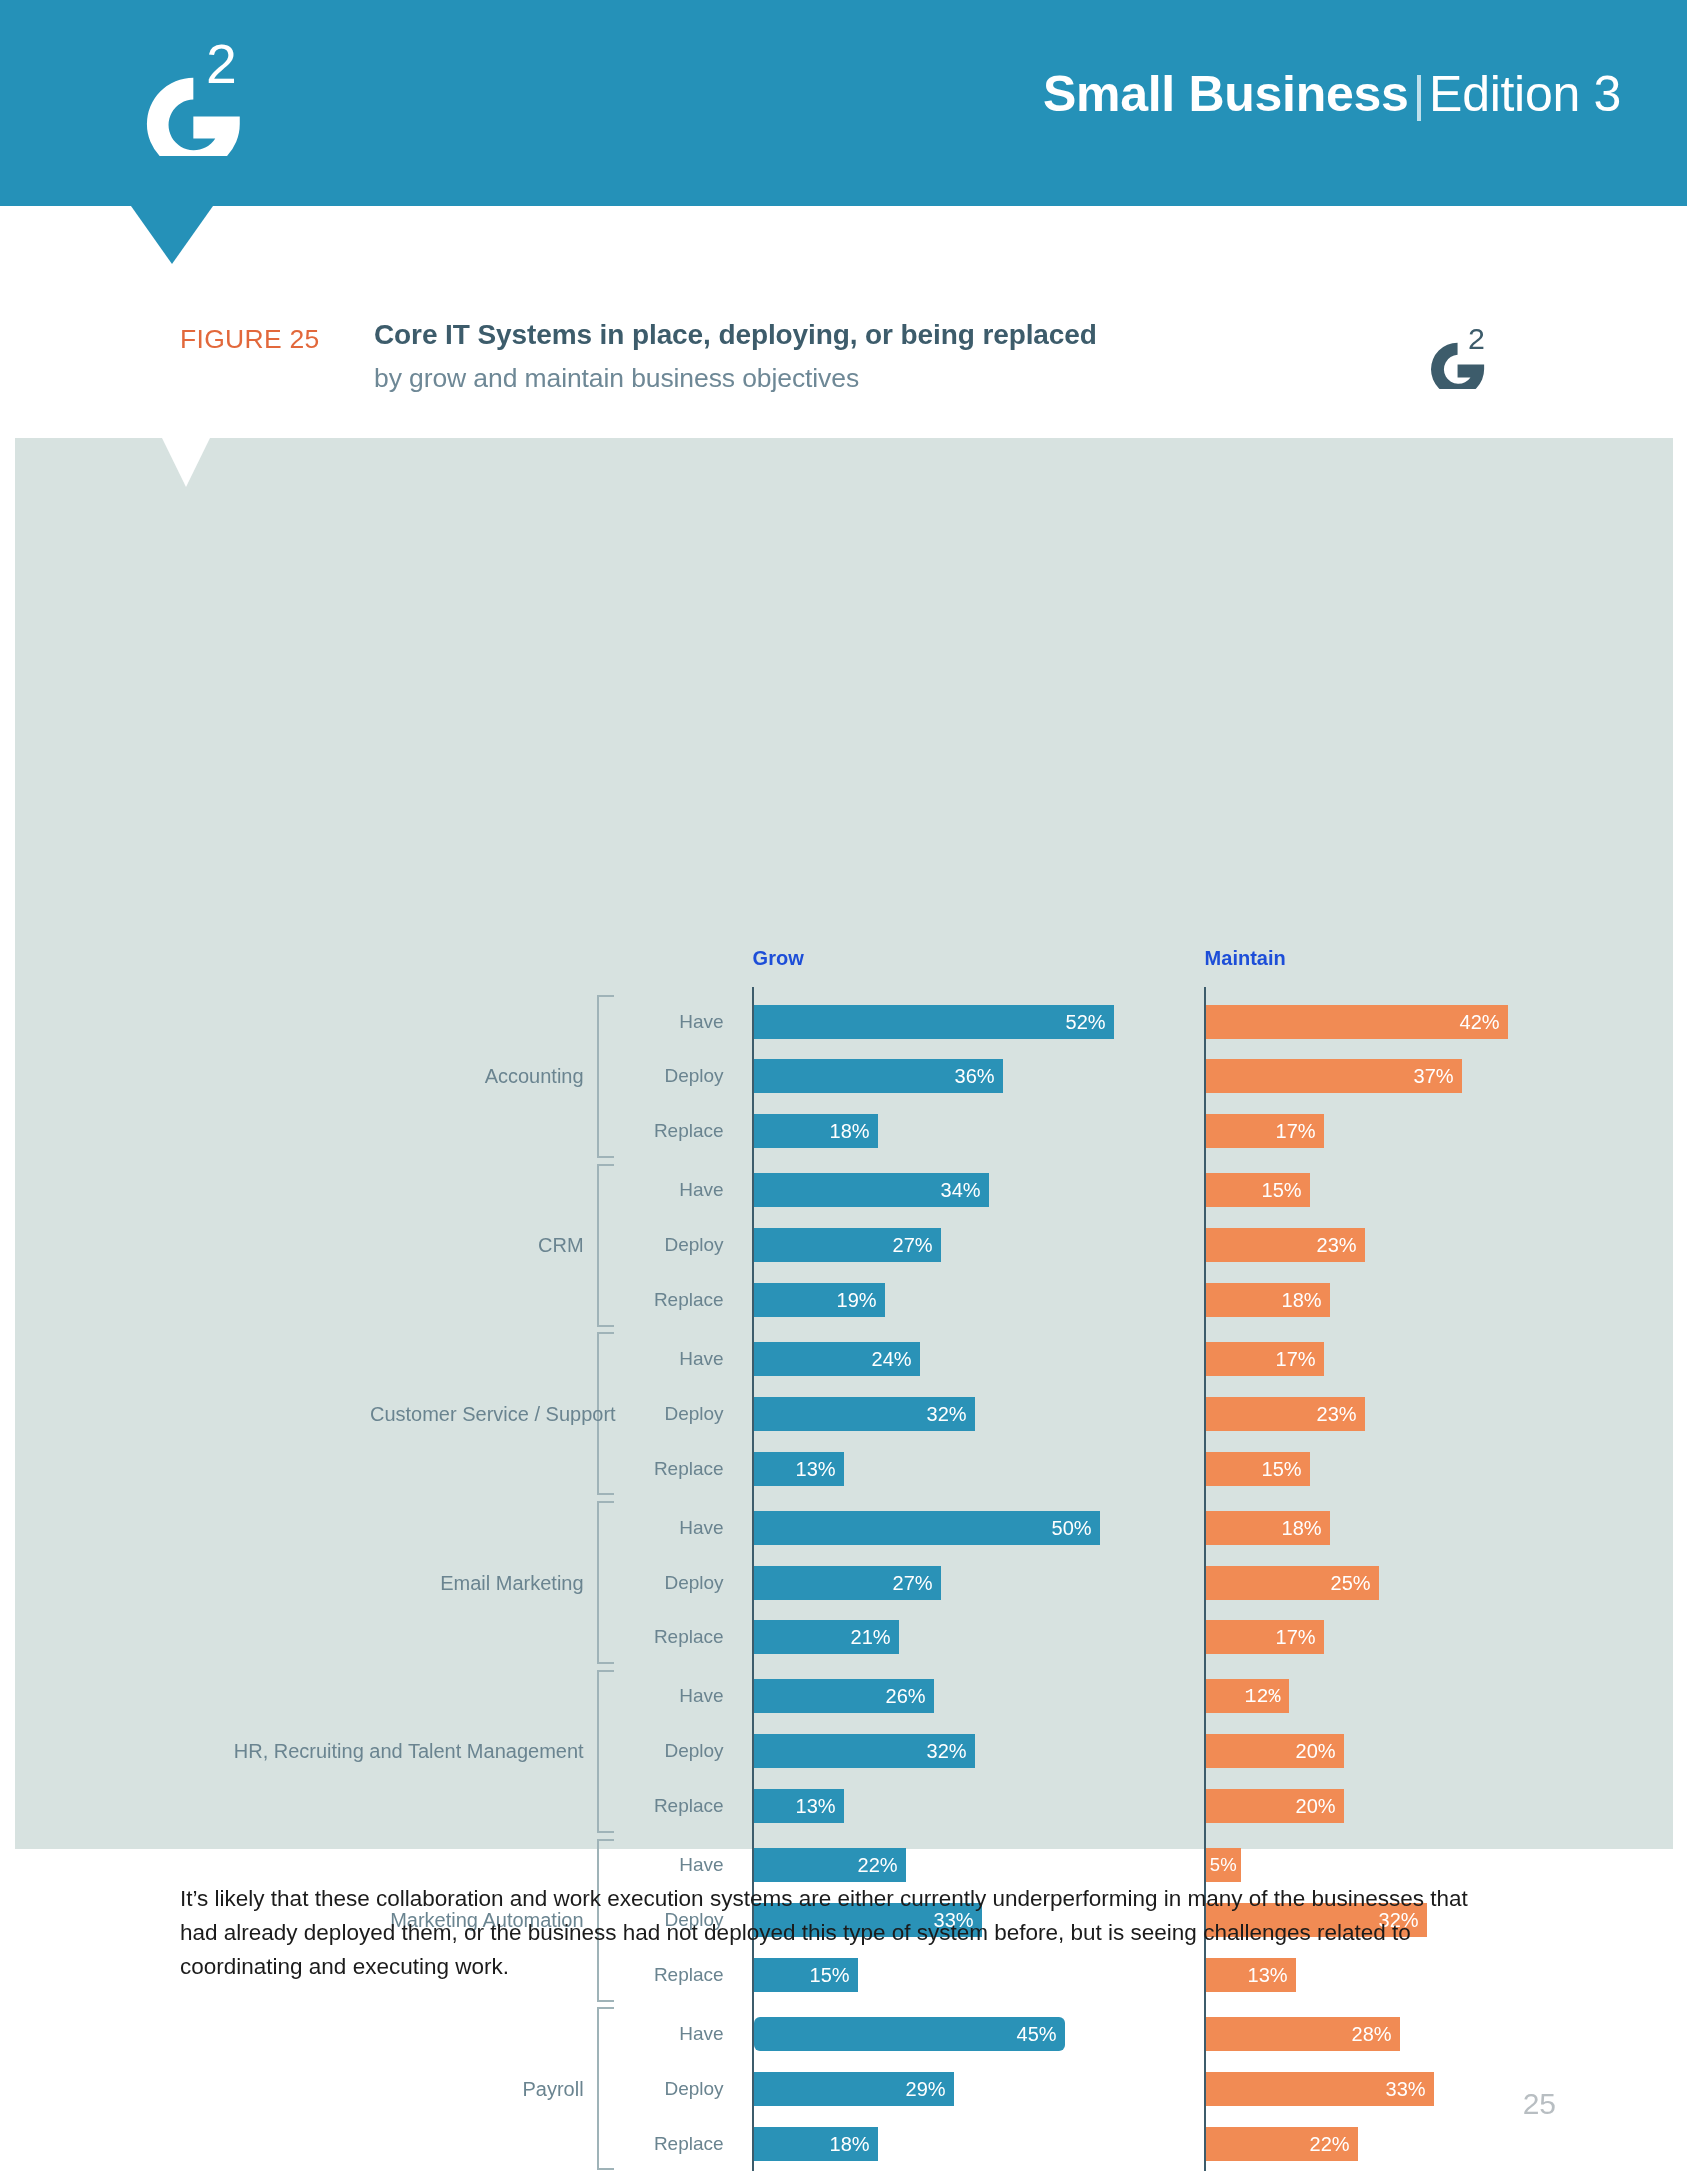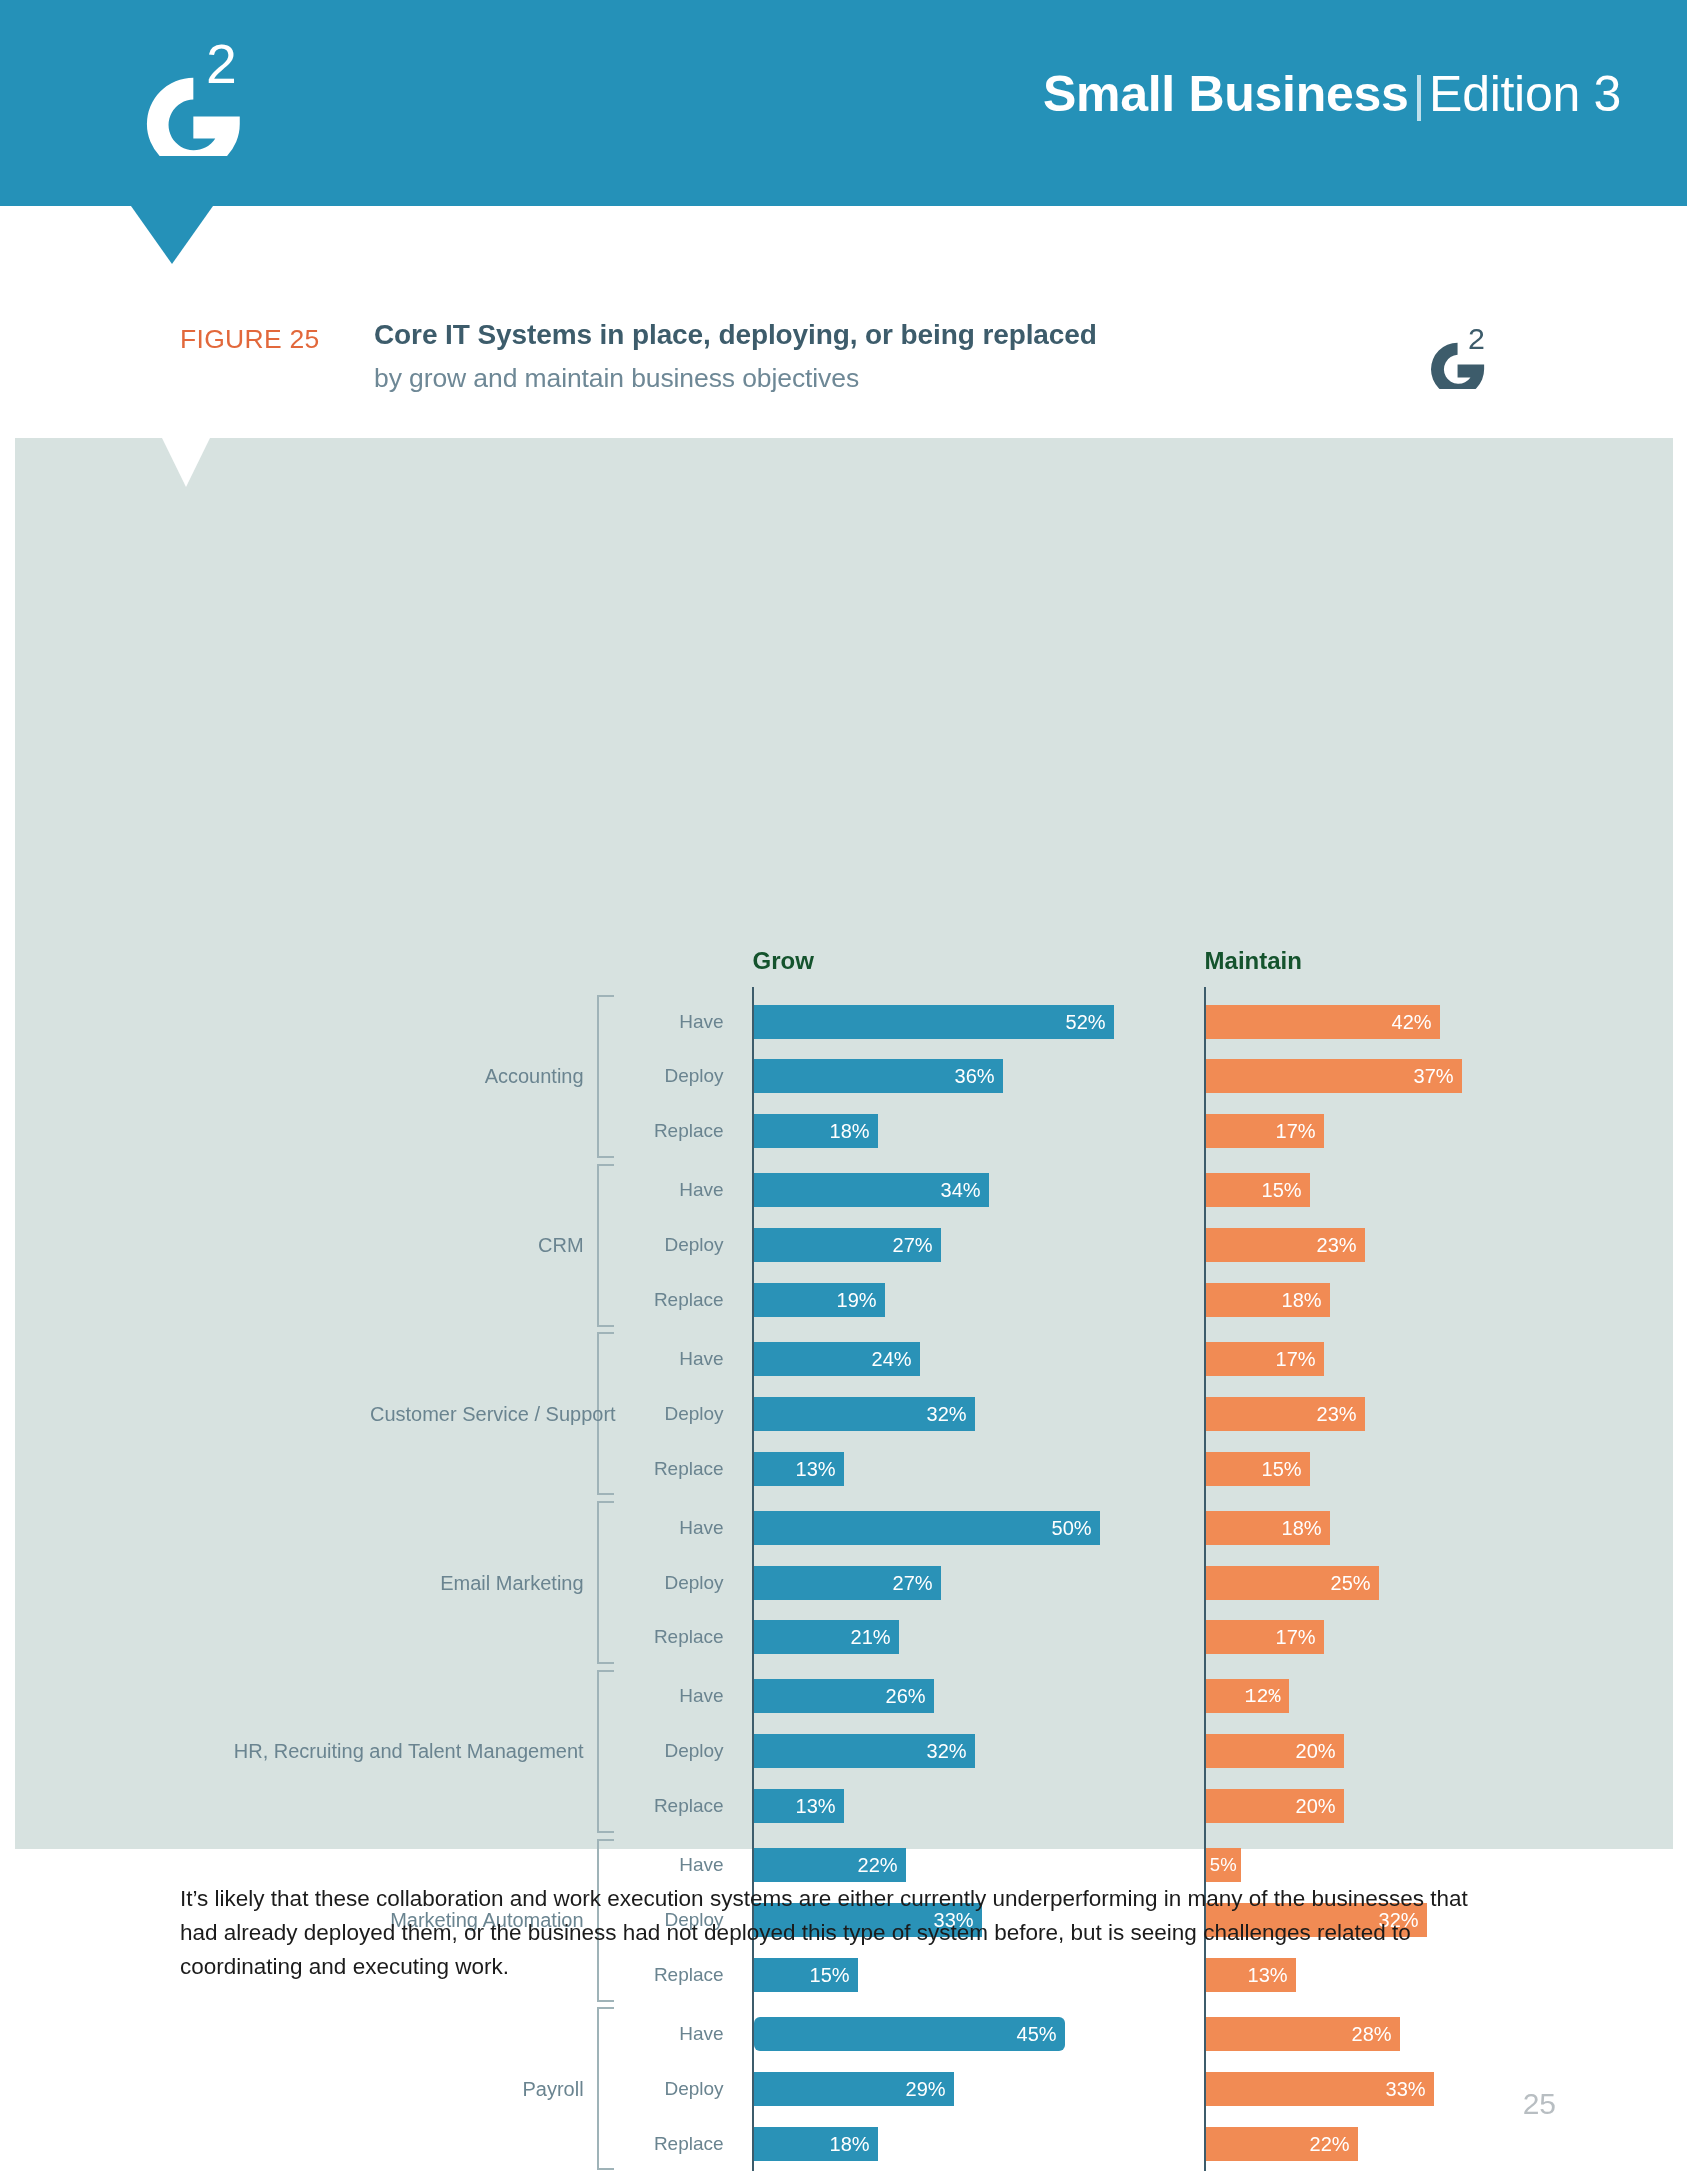--- a/index.html
+++ b/index.html
@@ -112,23 +112,23 @@
     top: 0;
     width: 0; height: 0;
     border-left: 24px solid transparent;
     border-right: 24px solid transparent;
     border-top: 49px solid #ffffff;
   }
 
   
   .col-header {
     position: absolute;
-    font-size: 24px;
+    font-size: 20px;
     font-weight: 700;
-    color: #14532d;
+    color: #1d4ed8;
     white-space: nowrap;
   }
   .axis-line {
     position: absolute;
     width: 2px;
     background: #3D5C6B;
   }
 
   .group-label {
     position: absolute;
@@ -225,21 +225,21 @@
     <div class="axis-line" style="left:737px; top:549px; height:1184px;"></div>
     <div class="axis-line" style="left:1189px; top:549px; height:1184px;"></div>
 
     <div id="chart-body">
         <div class="bracket" style="left: 582px; top: 557px; height: 163px;"></div>
         <div class="group-label" style="left: 0px; width: 569px; top: 638px;">Accounting</div>
         <div class="row-label" style="left: 557px; top: 584px;">Have</div>
         <div class="bar grow" style="left: 739px; top: 584px; width: 360px;">
           <span class="bar-val">52%</span>
         </div>
-        <div class="bar maint" style="left: 1191px; top: 584px; width: 234px;">
+        <div class="bar maint" style="left: 1191px; top: 584px; width: 302px;">
           <span class="bar-val">42%</span>
         </div>
         <div class="row-label" style="left: 557px; top: 638px;">Deploy</div>
         <div class="bar grow" style="left: 739px; top: 638px; width: 249px;">
           <span class="bar-val">36%</span>
         </div>
         <div class="bar maint" style="left: 1191px; top: 638px; width: 256px;">
           <span class="bar-val">37%</span>
         </div>
         <div class="row-label" style="left: 557px; top: 693px;">Replace</div>

